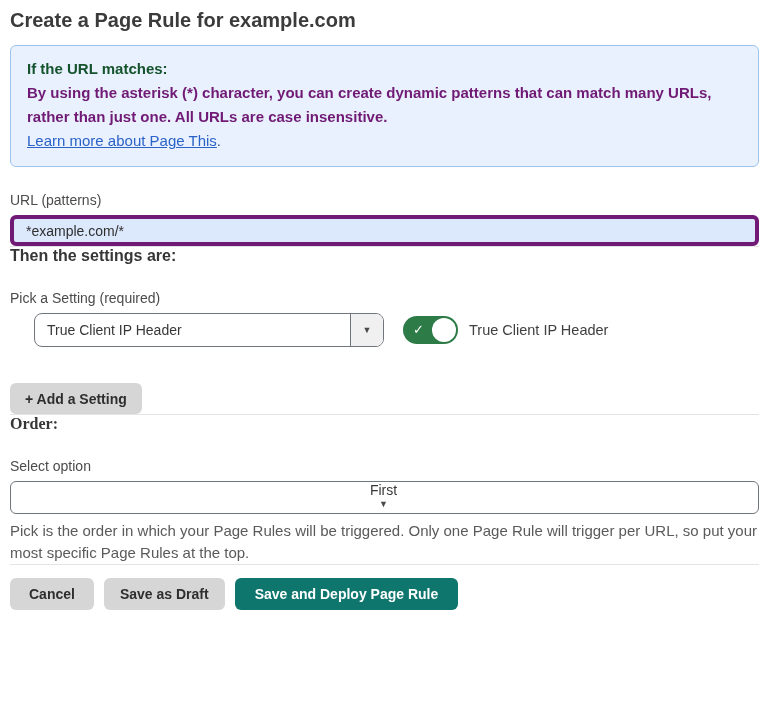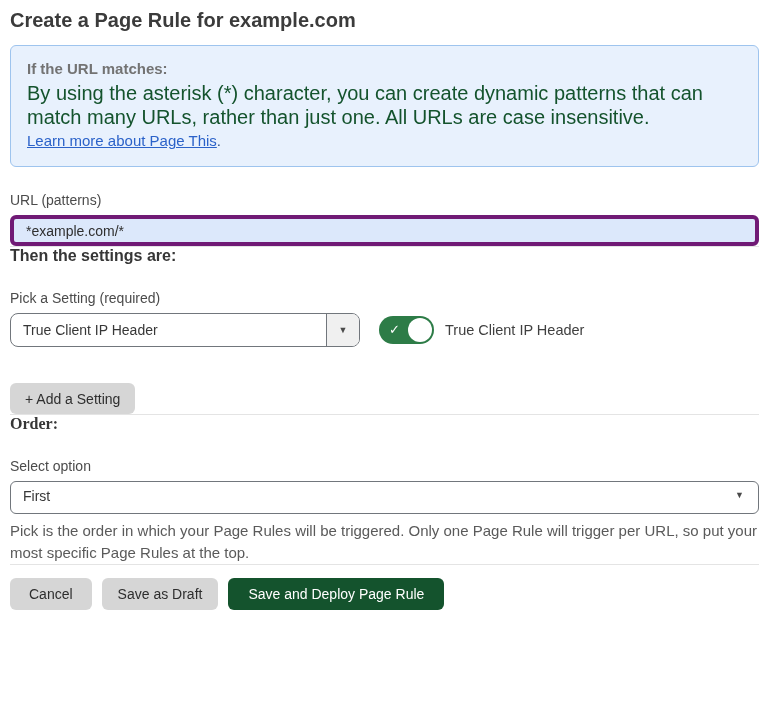--- a/index.html
+++ b/index.html
@@ -28,27 +28,28 @@
     margin-top: 11px;
     background: #e8f1fd;
     border: 1px solid #9ec4ee;
     border-radius: 6px;
     padding: 11px 16px 13px 16px;
     box-sizing: border-box;
   }
   .info-heading {
     font-size: 15px;
     font-weight: bold;
-    color: #737373;
-    line-height: 24px;
-  }
-  .info-body {
-    font-size: 20px;
     color: #14532d;
     line-height: 24px;
+  }
+  .info-body {
+    font-size: 15px;
+    color: #701a75;
+    line-height: 24px;
+    font-weight: bold;
   }
   .info-link-line {
     font-size: 15px;
     line-height: 24px;
     color: #2e4f85;
   }
   .info-link {
     color: #2b62c9;
     text-decoration: underline;
     cursor: pointer;
@@ -86,20 +87,21 @@
     font-size: 16px;
     font-weight: bold;
     color: #363636;
   }
   .heading-settings { margin-top: 21px; }
   .heading-order { margin-top: 14px; font-family: Liberation Serif, serif; }
   .setting-row {
     margin-top: 7px;
     display: flex;
     align-items: center;
+    margin-left: 24px;
   }
   .custom-select {
     width: 350px;
     height: 34px;
     box-sizing: border-box;
     background: #ffffff;
     border: 1px solid #71767c;
     border-radius: 8px;
     display: flex;
     align-items: stretch;
@@ -161,20 +163,21 @@
     color: #404040;
   }
   .btn {
     display: inline-block;
     border: none;
     border-radius: 6px;
     font-size: 14px;
     font-family: "Liberation Sans", "DejaVu Sans", sans-serif;
     cursor: pointer;
     line-height: 1;
+    font-weight: bold;
   }
   .btn-gray {
     background: #d6d6d6;
     color: #2e2e2e;
   }
   .btn-add-setting {
     margin-top: 36px;
     padding: 9px 15px 9px 15px;
     height: 31px;
     box-sizing: border-box;
@@ -185,20 +188,21 @@
     height: 33px;
     box-sizing: border-box;
     background: #ffffff;
     border: 1px solid #71767c;
     border-radius: 6px;
     display: flex;
     align-items: center;
     justify-content: space-between;
     padding: 0 14px 4px 12px;
     cursor: pointer;
+    flex-direction: column;
   }
   .order-select .select-value {
     font-size: 14px;
     color: #373737;
   }
   .help-text {
     margin-top: 6px;
     font-size: 15px;
     color: #5a5a5a;
     line-height: 22px;
@@ -217,21 +221,21 @@
     padding: 9px 19px;
     text-align: center;
   }
   .btn-draft {
     margin-left: 10px;
     padding: 9px 16px;
   }
   .btn-deploy {
     margin-left: 10px;
     padding: 9px 20px;
-    background: #14532d;
+    background: #0f766e;
     color: #ffffff;
   }
 </style>
 </head>
 <body>
 
 <div class="page">
 
   <h1 class="page-title">Create a Page Rule for example.com</h1>
 

